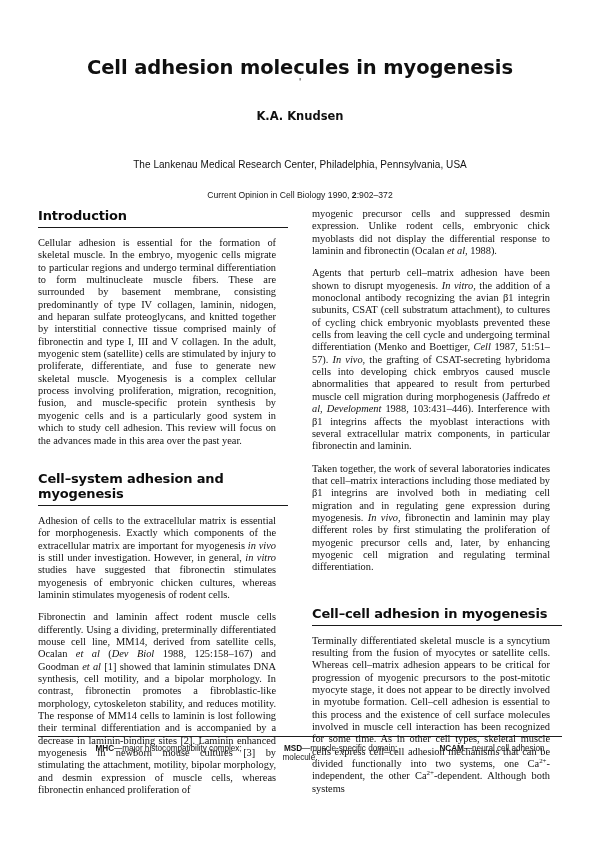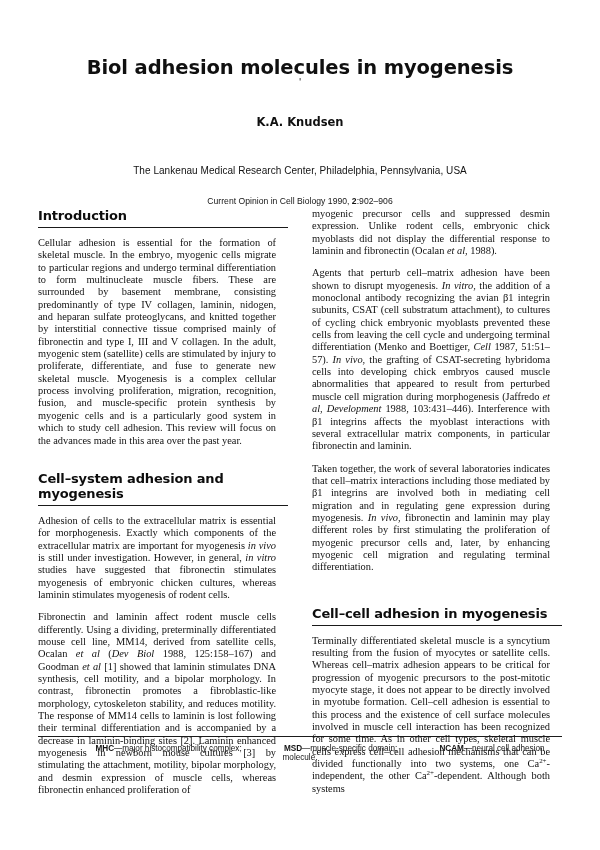--- a/index.html
+++ b/index.html
@@ -42,21 +42,21 @@
     display: block;
     font-size: 9px;
     line-height: 6px;
     height: 8px;
     color: #555;
   }
   .author {
     font-family: "DejaVu Sans", sans-serif;
     font-size: 11.5px;
     font-weight: bold;
-    margin-top: 28px;
+    margin-top: 22px;
     color: #101010;
   }
   .affiliation {
     font-family: "Liberation Sans", sans-serif;
     font-size: 10px;
     margin-top: 36px;
     color: #121212;
     letter-spacing: 0.05px;
   }
   .journal-ref {
@@ -192,26 +192,26 @@
     font-weight: normal;
   }
 </style>
 </head>
 <body>
 
 <div class="page">
 
   <div class="titleblock">
     <h1 class="article-title">
-      <span>Biol adhesion molecules in myogenesis</span>
+      <span>Cell adhesion molecules in myogenesis</span>
       <span class="title-mark">'</span>
     </h1>
     <div class="author">K.A. Knudsen</div>
     <div class="affiliation">The Lankenau Medical Research Center, Philadelphia, Pennsylvania, USA</div>
-    <div class="journal-ref"><span>Current Opinion in Cell Biology 1990, </span><b>2</b><span>:902–906</span></div>
+    <div class="journal-ref"><span>Current Opinion in Cell Biology 1990, </span><b>2</b><span>:902–372</span></div>
   </div>
 
   <div class="columns">
 
     <div class="col">
 
       <h2 class="section-head">Introduction</h2>
       <hr class="rule">
       <p class="body">Cellular adhesion is essential for the formation of skeletal muscle. In the embryo, myogenic cells migrate to particular regions and undergo terminal differentiation to form multinucleate muscle fibers. These are surrounded by basement membrane, consisting predominantly of type IV collagen, laminin, nidogen, and heparan sulfate proteoglycans, and knitted together by interstitial connective tissue comprised mainly of fibronectin and type I, III and V collagen. In the adult, myogenic stem (satellite) cells are stimulated by injury to proliferate, differentiate, and fuse to generate new skeletal muscle. Myogenesis is a complex cellular process involving proliferation, migration, recognition, fusion, and muscle-specific protein synthesis by myogenic cells and is a particularly good system in which to study cell adhesion. This review will focus on the advances made in this area over the past year.</p>
 

